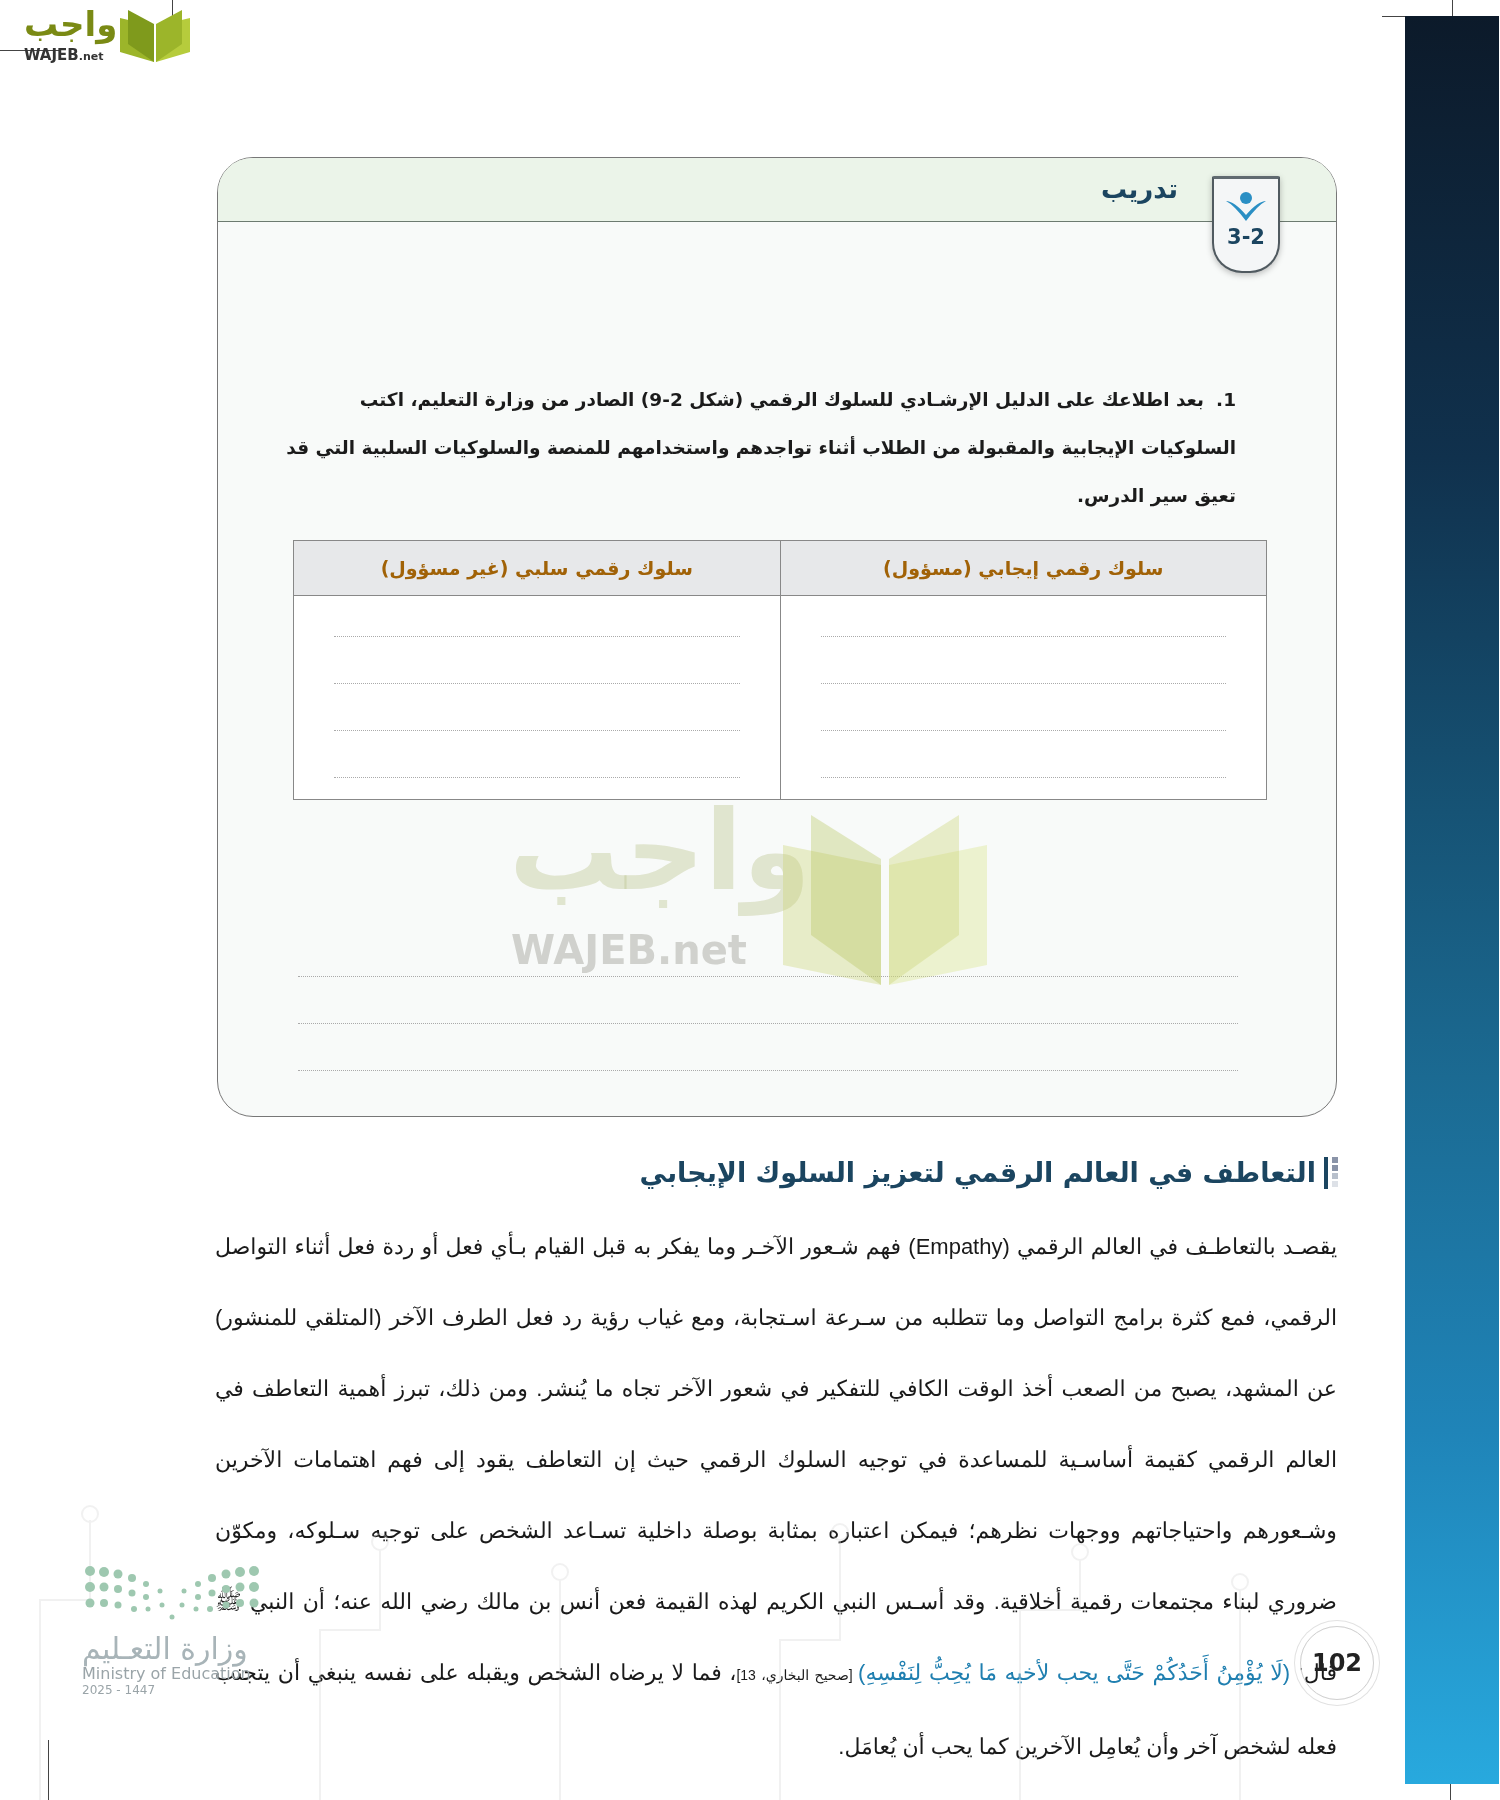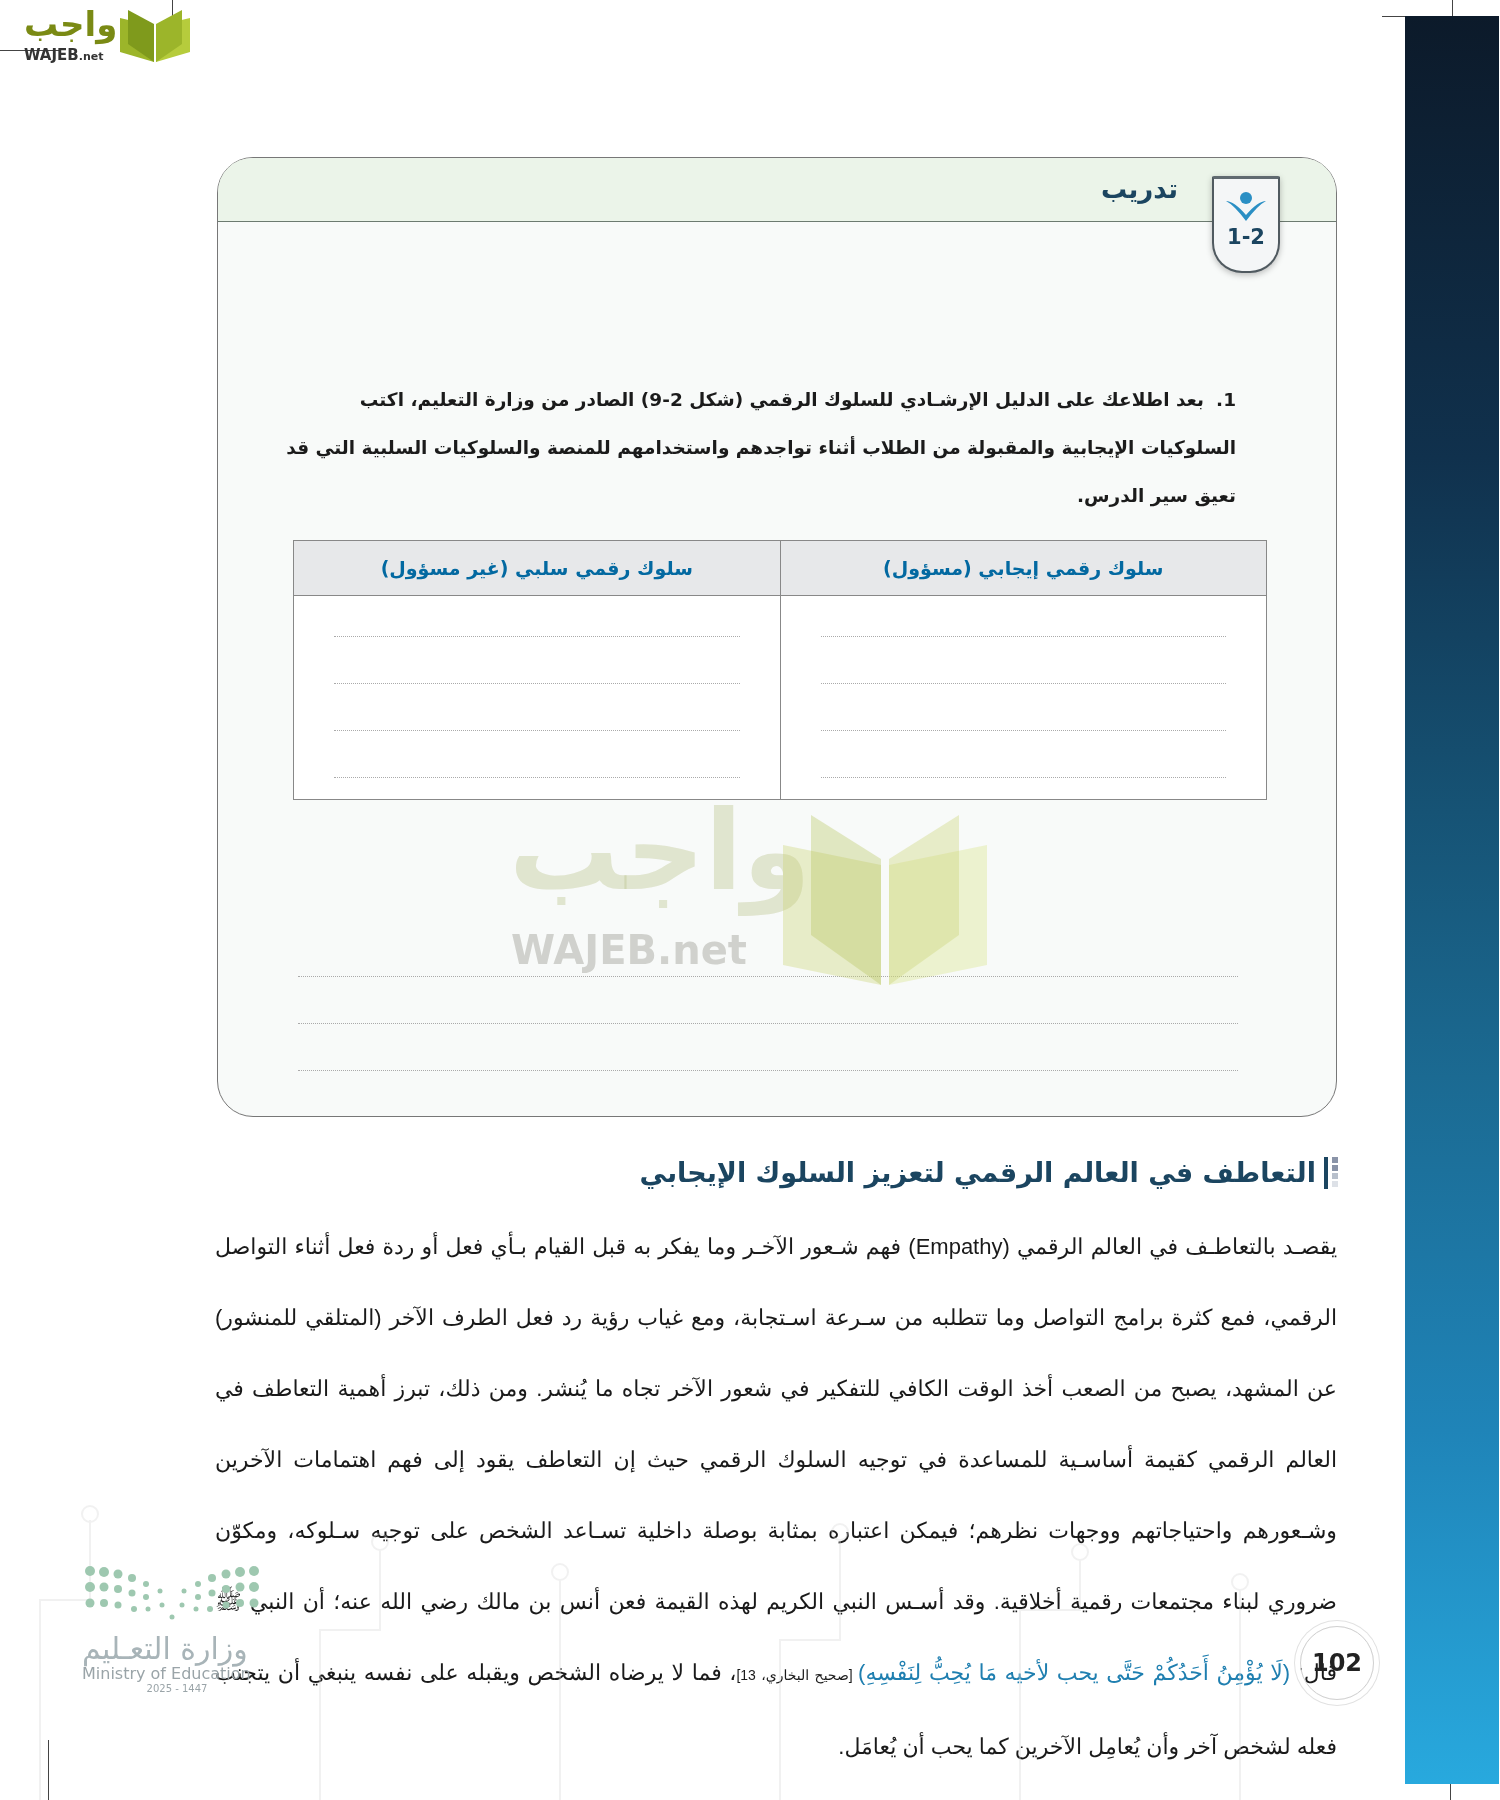--- a/index.html
+++ b/index.html
@@ -50,21 +50,21 @@
     .q1 { position: absolute; right: 100px; left: 68px; top: 218px; font-size: 18.5px; font-weight: bold; line-height: 48px; color: #1b1b1b; }
     .q-num { display: inline-block; width: 32px; font-weight: bold; }
     .q1-body { display: inline; }
 
     
     .behavior-table {
       position: absolute; left: 75px; top: 382px; width: 974px; height: 260px;
       border: 1.5px solid #888; border-collapse: collapse; direction: rtl; background: #fff;
     }
     .behavior-table th {
-      background: #e7e8ea; height: 52px; font-size: 19px; font-weight: bold; color: #0369a1;
+      background: #e7e8ea; height: 52px; font-size: 19px; font-weight: bold; color: #a16207;
       border: 1.5px solid #888; width: 50%; margin-top: 28px;
     }
     .behavior-table td { border: 1.5px solid #888; vertical-align: top; padding: 40px 40px 0 40px; }
     .dot-line { border-bottom: 1.5px dotted #aaa; height: 46px; }
     .dot-line:first-child { height: 0; }
 
     .q2 { position: absolute; right: 100px; left: 68px; top: 682px; font-size: 18.5px; font-weight: bold; color: #1b1b1b; }
     .q2-lines { position: absolute; left: 80px; width: 940px; top: 772px; }
     .q2-lines .dl { border-bottom: 1.5px dotted #aaa; height: 46px; }
 
@@ -90,21 +90,21 @@
       font-family: "Liberation Sans", sans-serif; font-size: 22px; line-height: 71px; text-align: justify;
       text-align-last: right; color: #1a1a1a;
     }
     .hadith { color: #1f7fb0; }
     .citation { font-size: 14px; }
 
     
     .ministry { position: absolute; left: 82px; top: 1565px; width: 190px; }
     .ministry-ar { font-size: 30px; color: #a8b4b8; direction: rtl; text-align: left; margin-top: 2px; letter-spacing: 1px; }
     .ministry-en { font-size: 16px; color: #9aa4a8; margin-top: -2px; font-family: "DejaVu Sans", sans-serif; }
-    .ministry-year { font-size: 10px; color: #9aa4a8; text-align: center; }
+    .ministry-year { font-size: 12px; color: #9aa4a8; }
 
     
     .page-number {
       position: absolute; left: 1300px; top: 1626px; width: 72px; height: 72px; border-radius: 50%;
       border: 1.5px solid #d0d0d0; display: flex; align-items: center; justify-content: center;
       font-size: 24px; font-weight: bold; color: #222; box-shadow: 0 0 0 5px #fff, 0 0 0 6px #e2e2e2;
     }
 
     .circuit { position: absolute; left: 0; top: 1480px; width: 1400px; height: 320px; pointer-events: none; opacity: 0.35; }
   </style>
@@ -132,21 +132,21 @@
 </div>
 
 <div class="training-box">
   <div class="training-header"></div>
   <div class="training-title rtl">تدريب</div>
   <div class="badge">
     <svg width="44" height="30" viewBox="0 0 44 30">
       <circle cx="22" cy="7" r="6" fill="#2a8fc4"></circle>
       <path d="M2 10 Q10 10 22 24 Q34 10 42 10 Q34 14 22 30 Q10 14 2 10 Z" fill="#2a8fc4"></path>
     </svg>
-    <div class="badge-num">1-2</div>
+    <div class="badge-num">3-2</div>
   </div>
 
 
   <div class="q1 rtl">
     <span class="q-num">1.</span><span class="q1-body">بعد اطلاعك على الدليل الإرشـادي للسلوك الرقمي (شكل 2-9) الصادر من وزارة التعليم، اكتب السلوكيات الإيجابية والمقبولة من الطلاب أثناء تواجدهم واستخدامهم للمنصة والسلوكيات السلبية التي قد تعيق سير الدرس.</span>
   </div>
 
   <table class="behavior-table">
     <thead>
       <tr>

